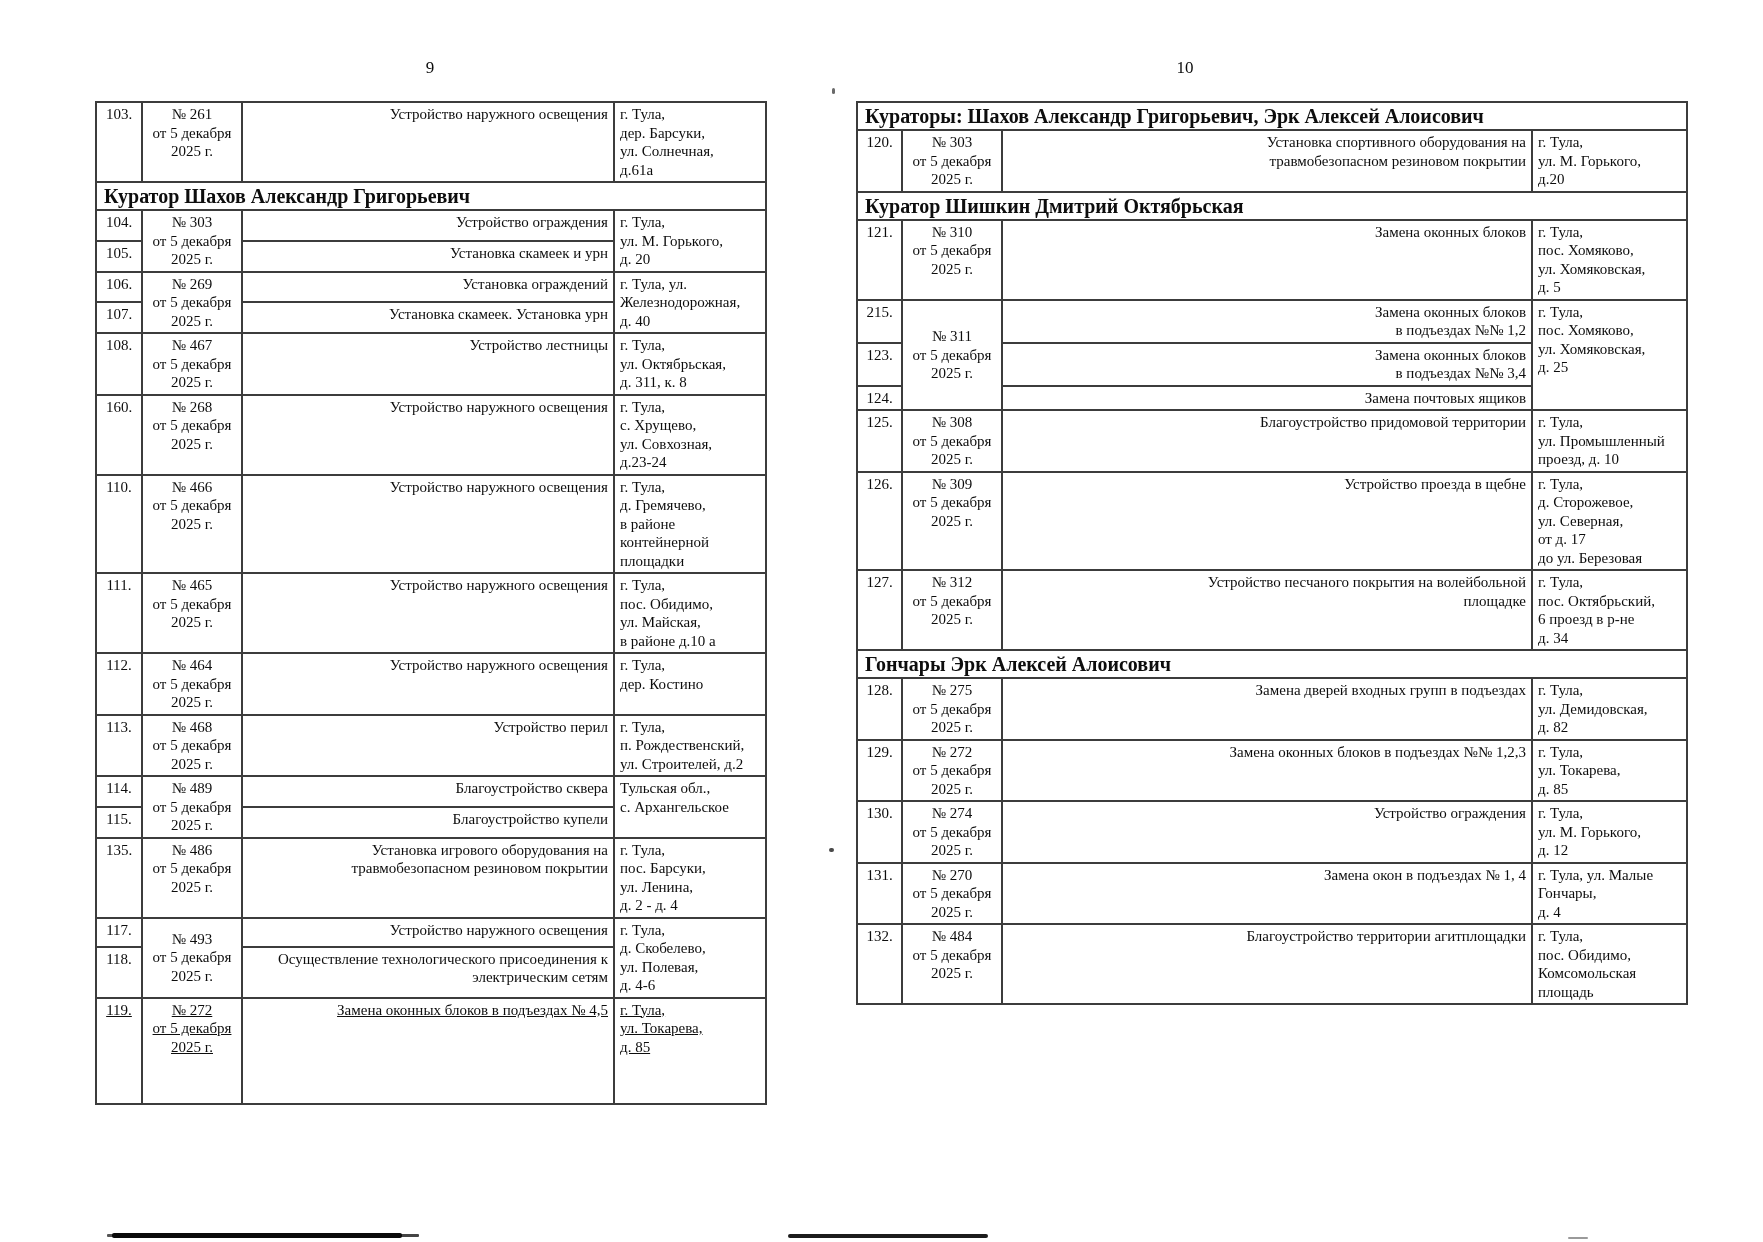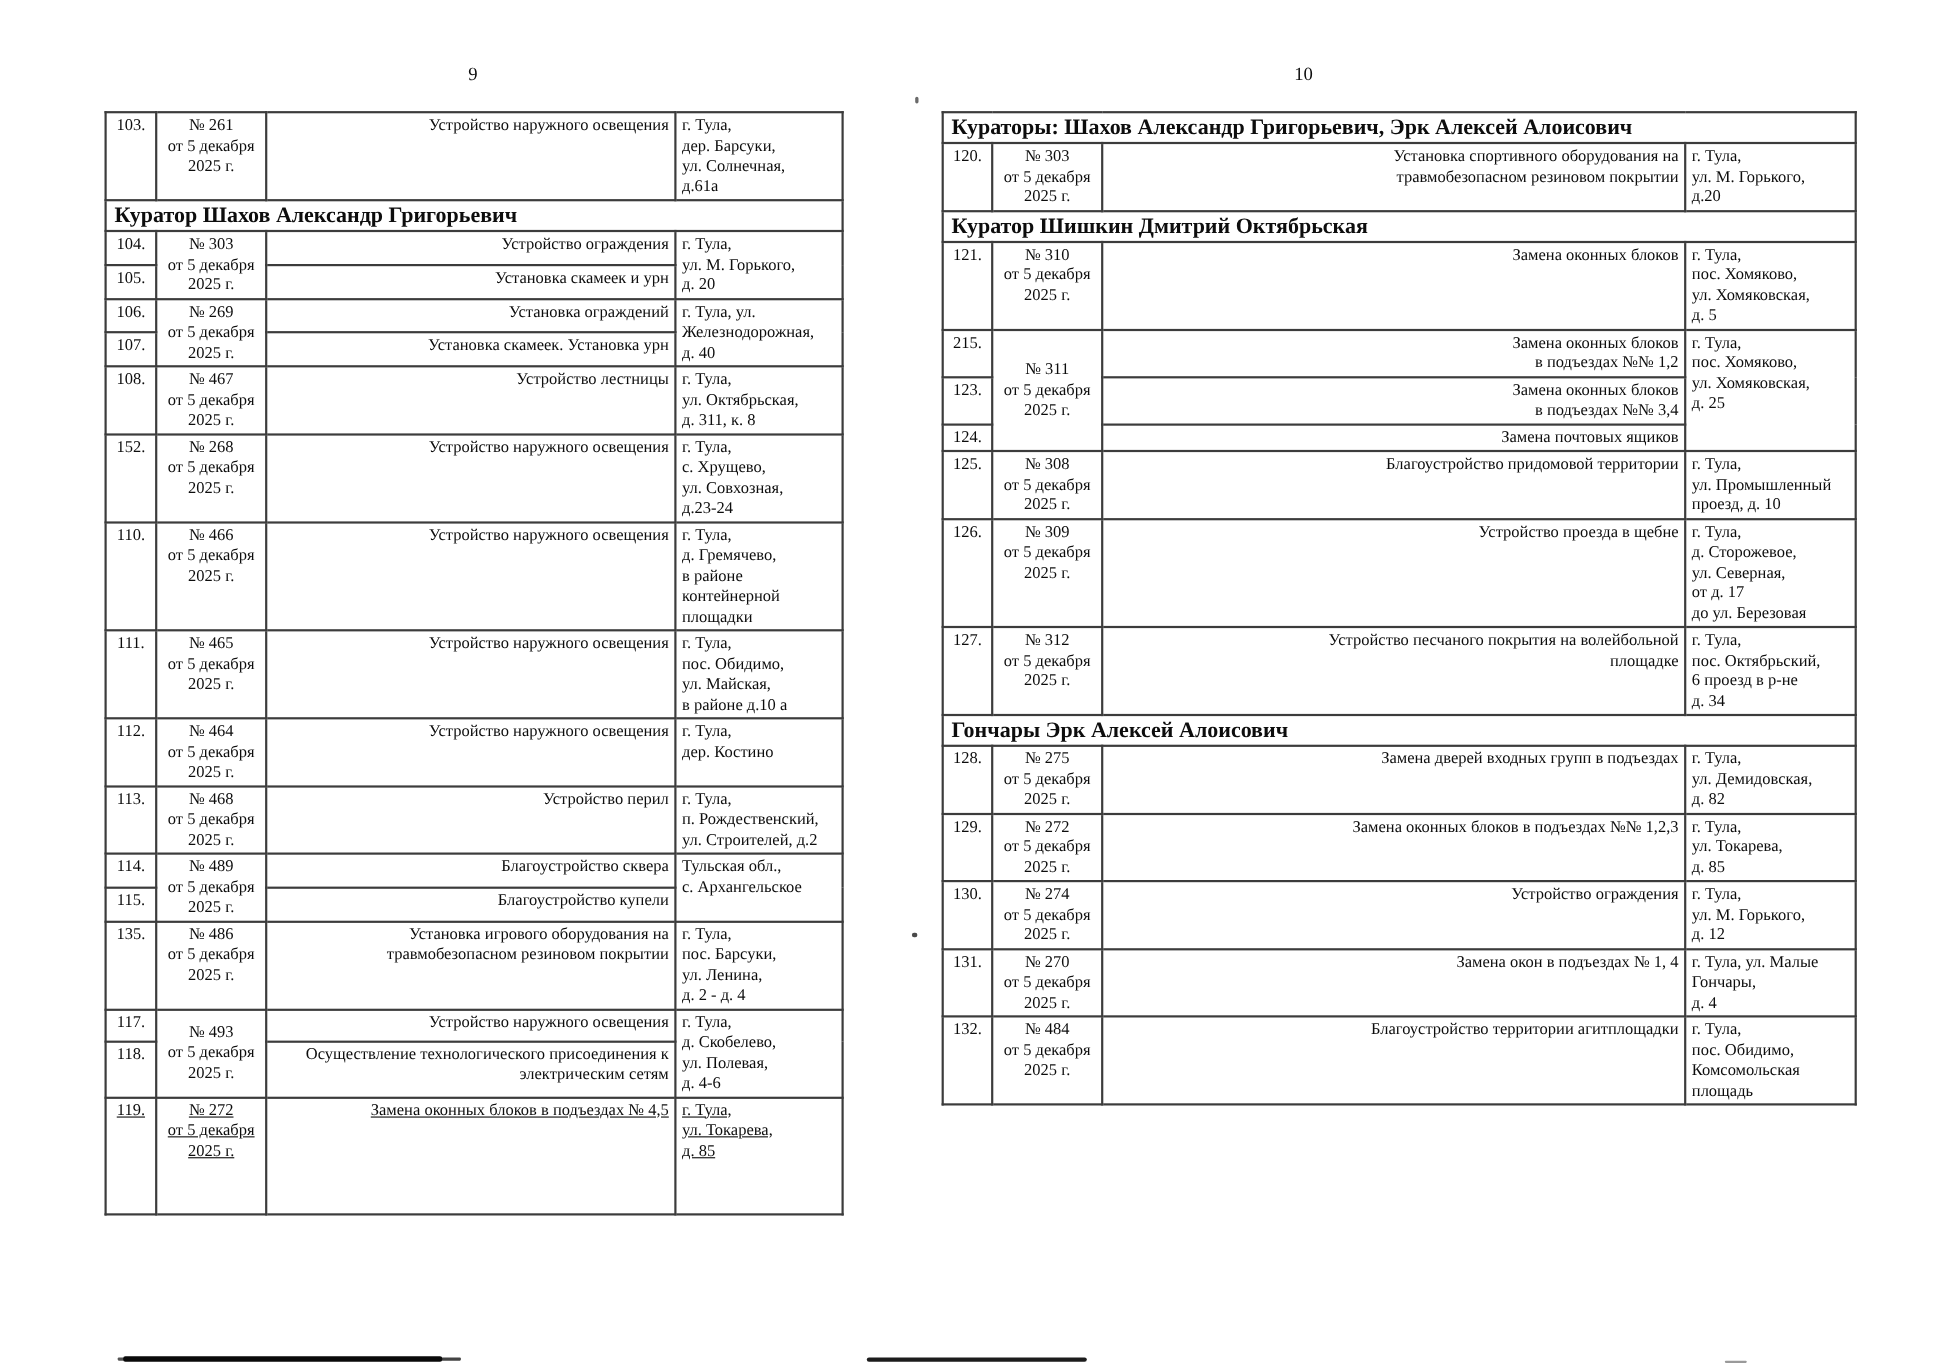--- a/index.html
+++ b/index.html
@@ -107,21 +107,21 @@
             <td class="num-cell">108.</td>
             <td class="order-cell" rowspan="1">№ 467
 от 5 декабря
 2025 г.</td>
             <td class="work-cell">Устройство лестницы</td>
             <td class="addr-cell" rowspan="1">г. Тула,
 ул. Октябрьская,
 д. 311, к. 8</td>
           </tr>
           <tr class="entry-row">
-            <td class="num-cell">152.</td>
+            <td class="num-cell">160.</td>
             <td class="order-cell" rowspan="1">№ 268
 от 5 декабря
 2025 г.</td>
             <td class="work-cell">Устройство наружного освещения</td>
             <td class="addr-cell" rowspan="1">г. Тула,
 с. Хрущево,
 ул. Совхозная,
 д.23-24</td>
           </tr>
           <tr class="entry-row">

